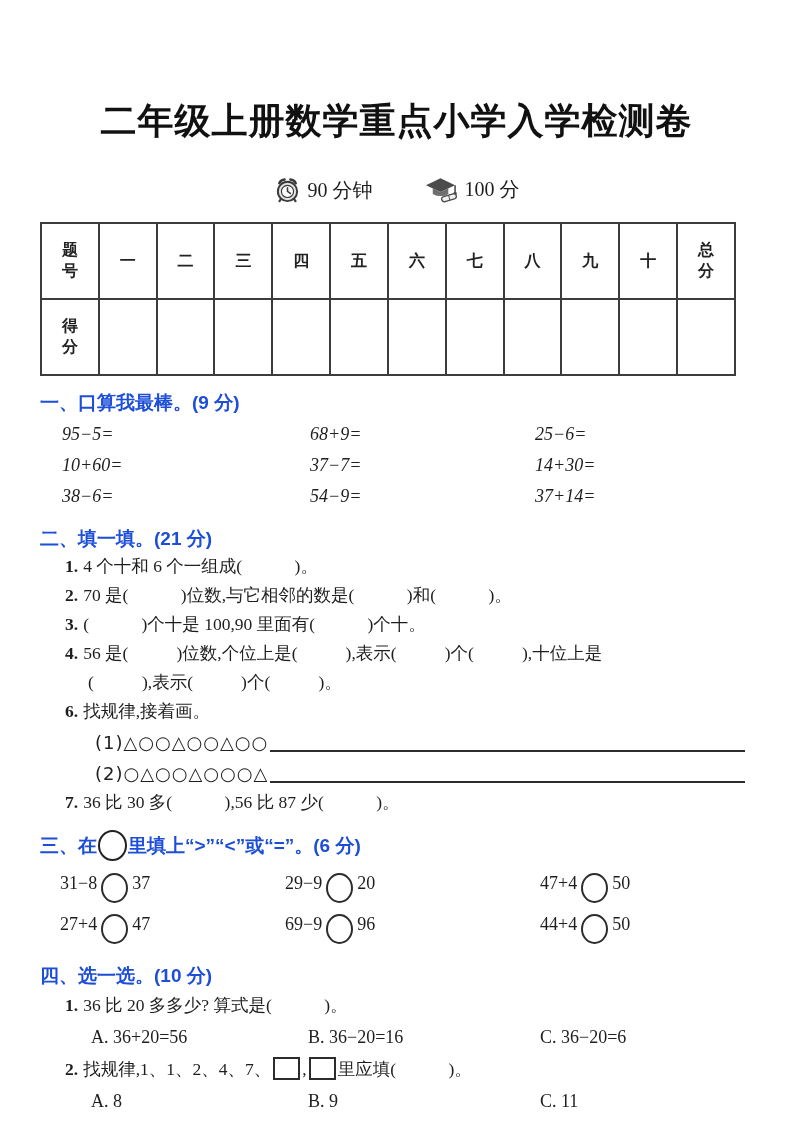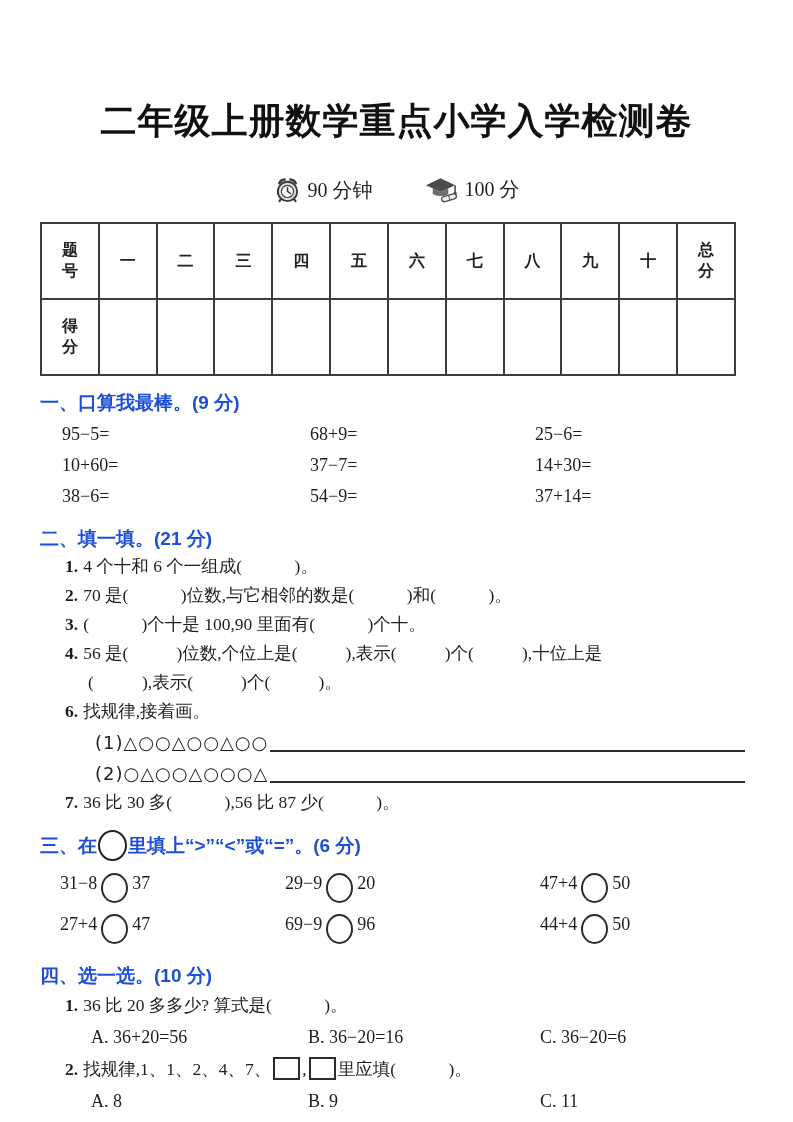--- a/index.html
+++ b/index.html
@@ -70,21 +70,21 @@
     color: #1d4ed8;
   }
 
   
   .grid-s1 {
     margin: 3px 0 0 62px;
     display: grid;
     grid-template-columns: 248px 225px auto;
     font-size: 18px;
   }
-  .grid-s1 .prob { line-height: 31px; }
+  .grid-s1 .prob { line-height: 31px; font-style: italic; }
 
   
   .item {
     margin: 0 44px 0 65px;
     line-height: 29px;
     font-size: 17.5px;
   }
   .item .qnum { font-weight: 700; margin-right: 5px; }
   .item-cont { margin-left: 88px; }
 

